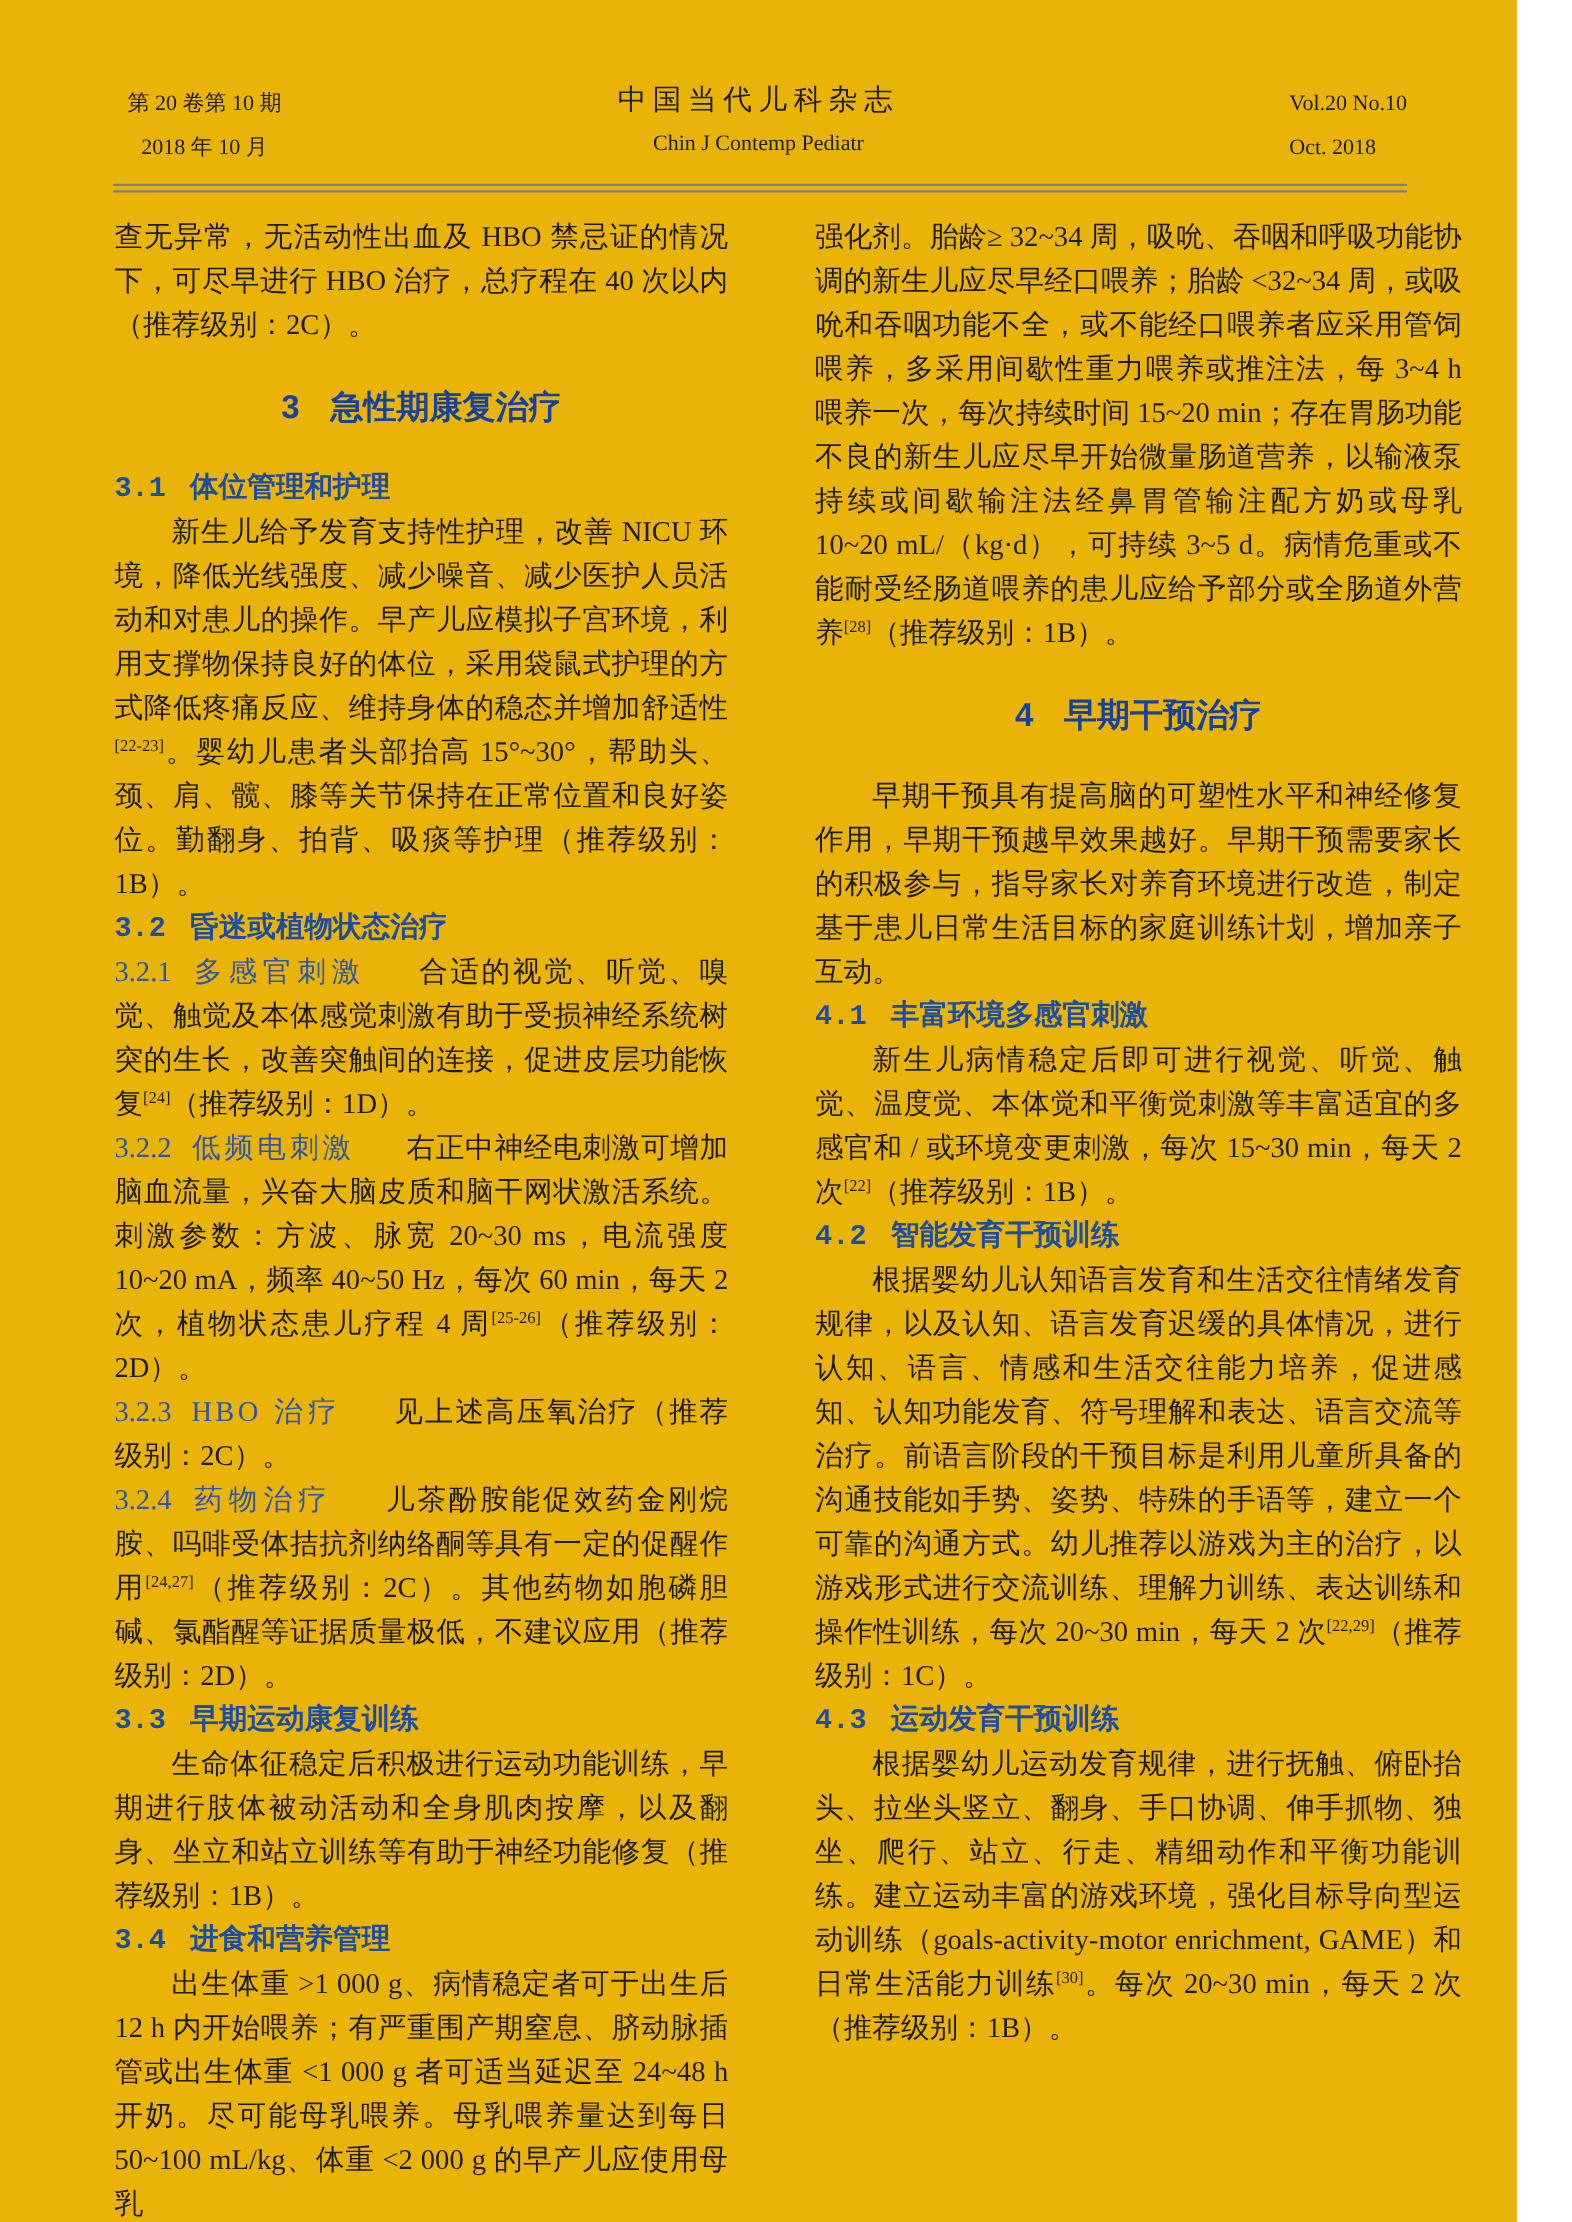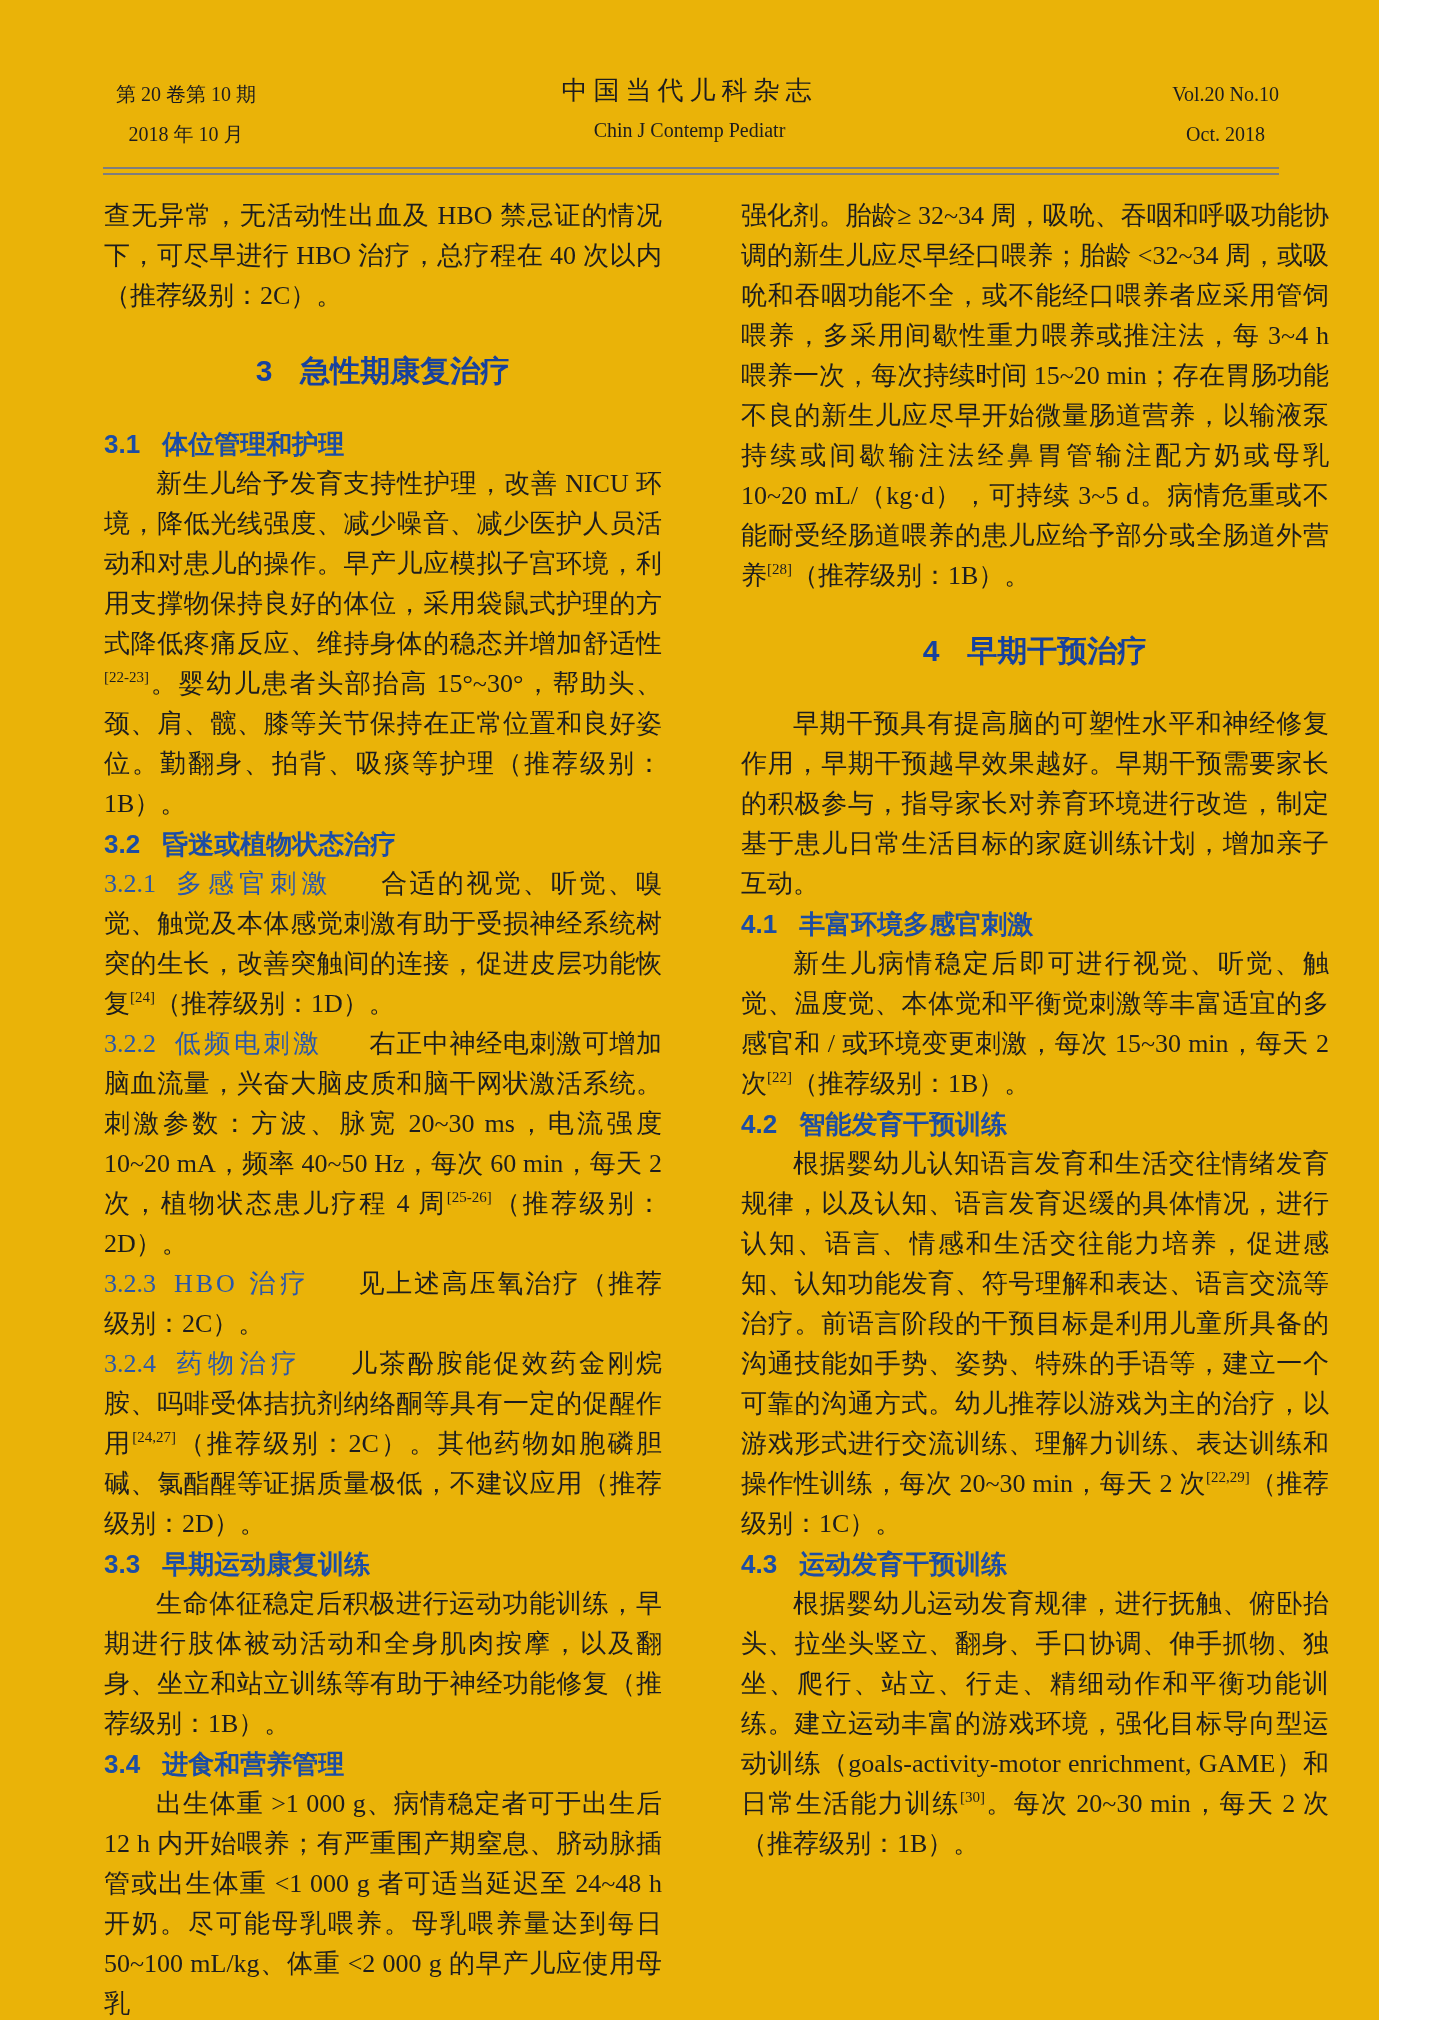--- a/index.html
+++ b/index.html
@@ -9,21 +9,21 @@
     background:#eab308;
     font-family:"Liberation Serif","DejaVu Serif",serif;
     color:#1d1d1f;
     overflow:hidden;
   }
   
   .hdr-left  { position:absolute; left:116px;  top:74px; text-align:center; font-size:20px; line-height:40px; }
   .hdr-center{ position:absolute; left:0; right:0; top:70px; text-align:center; }
   .hdr-center .zh { font-size:26px; letter-spacing:6px; line-height:42px; }
   .hdr-center .en { font-size:20px; line-height:36px; }
-  .hdr-right { position:absolute; right:100px; top:74px; text-align:center; font-size:20px; line-height:40px; }
+  .hdr-right { position:absolute; right:100px; top:74px; text-align:left; font-size:20px; line-height:40px; }
   .hdr-rule {
     position:absolute; left:103px; right:100px; top:167px;
     height:4px;
     border-top:2px solid #7e7e7e;
     border-bottom:2px solid #7e7e7e;
   }
   
   .col {
     position:absolute; top:172px;
     font-size:26px; line-height:40px;
@@ -39,21 +39,21 @@
   .heading1 {
     font-family:"Liberation Sans","DejaVu Sans",sans-serif;
     font-weight:bold; color:#17419e;
     font-size:30px; line-height:42px;
     margin:34px 0 32px 0;
     text-align:center;
   }
   .heading1 .h-num { margin-right:28px; }
 
   .heading2 {
-    font-family:Liberation Sans, sans-serif;
+    font-family:Liberation Mono, monospace;
     font-weight:bold; color:#1c4da5;
     font-size:26px; line-height:40px;
     margin:0; text-align:left;
   }
   .heading2 .h-num { margin-right:22px; }
 
   .runin-num  { color:#2a57ab; margin-right:18px; }
   .runin-title{ color:#2a57ab; letter-spacing:3px; }
   .runin-gap  { display:inline-block; width:46px; }
 

